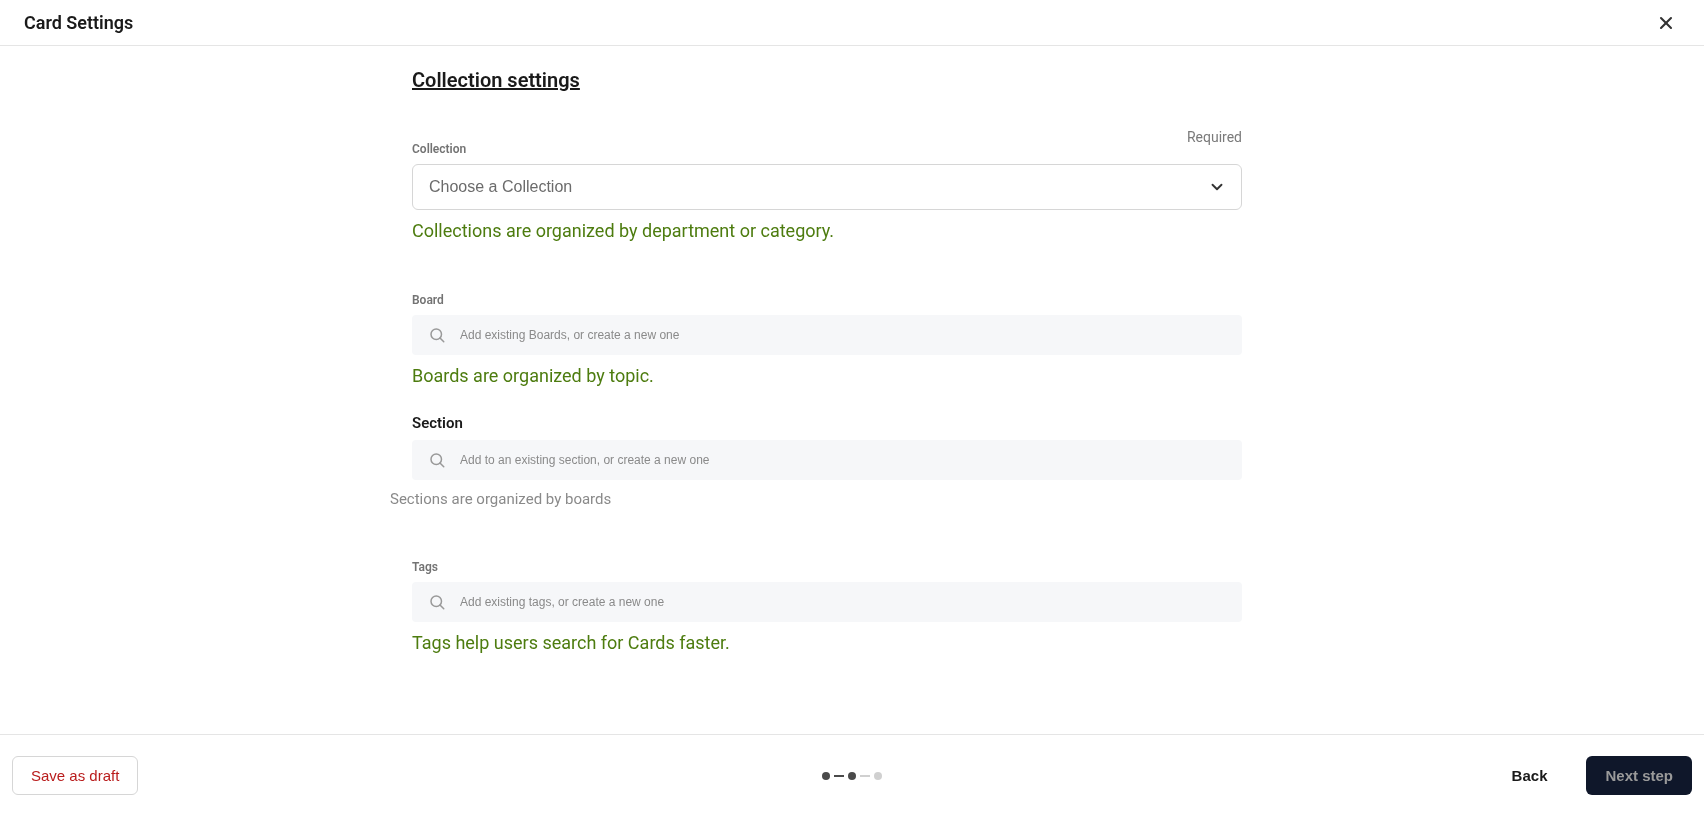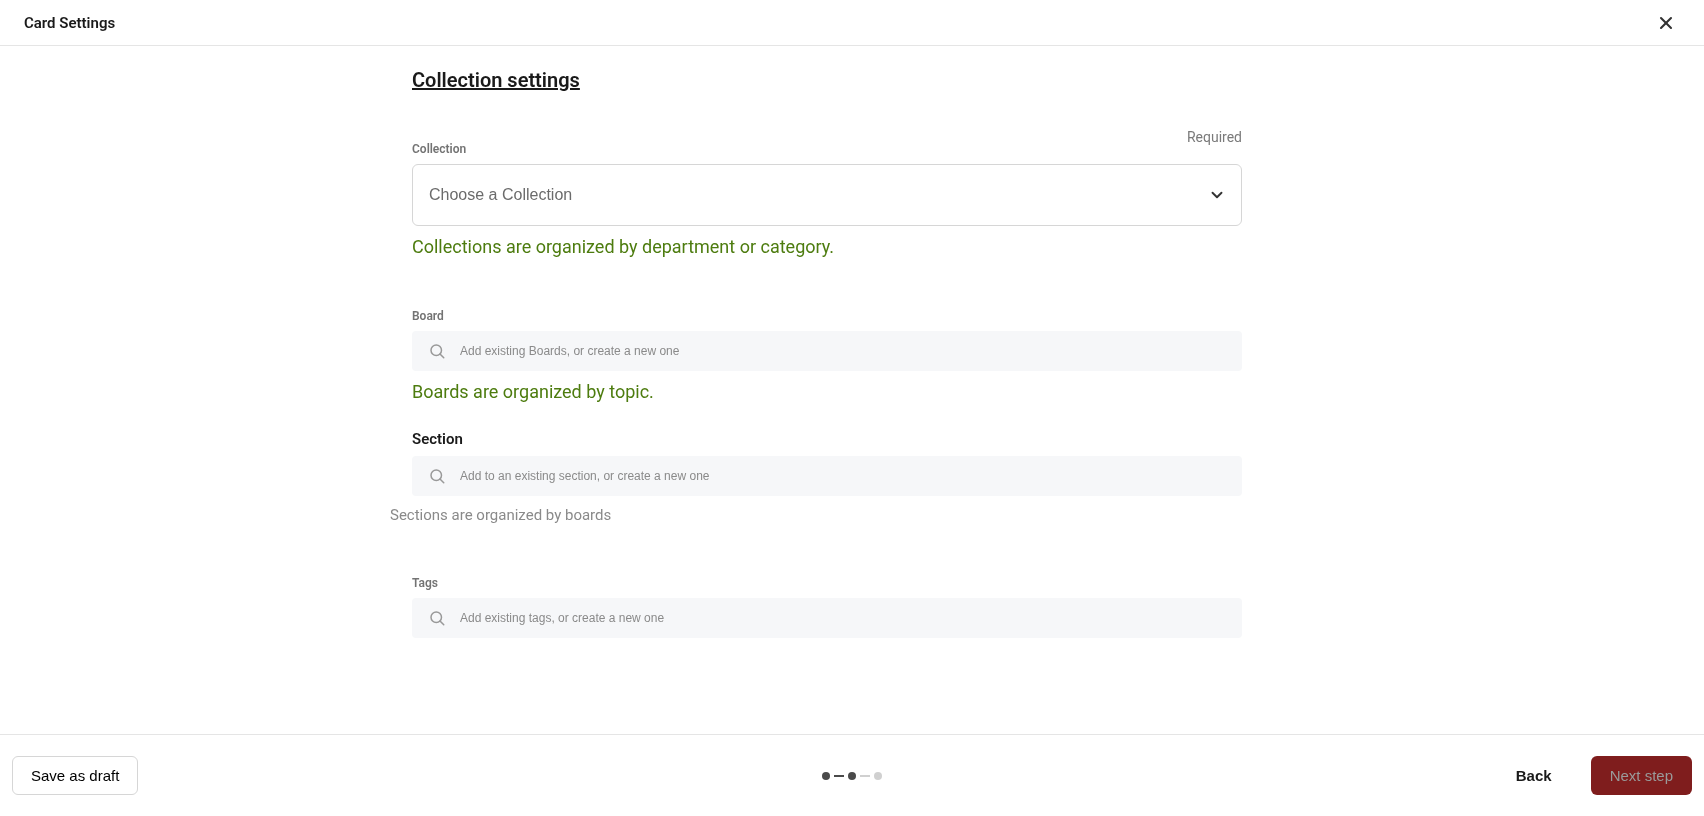--- a/index.html
+++ b/index.html
@@ -21,21 +21,21 @@
     .header {
       height: 46px;
       border-bottom: 1px solid #e5e5e5;
       display: flex;
       align-items: center;
       justify-content: space-between;
       padding: 0 24px;
     }
     
     .header-title {
-      font-size: 15px;
+      font-size: 18px;
       font-weight: 600;
       color: #1a1a1a;
     }
     
     .close-btn {
       background: none;
       border: none;
       cursor: pointer;
       padding: 4px;
       display: flex;
@@ -98,21 +98,21 @@
       color: #7a7a7a;
     }
     
     .select-wrapper {
       position: relative;
       width: 100%;
     }
     
     .select-input {
       width: 100%;
-      height: 62px;
+      height: 46px;
       border: 1px solid #d6d6d6;
       border-radius: 6px;
       padding: 0 44px 0 16px;
       font-size: 16px;
       color: #6b6b6b;
       background: #ffffff;
       cursor: pointer;
       text-align: left;
       display: flex;
       align-items: center;
@@ -212,32 +212,33 @@
       font-weight: 500;
       border-radius: 6px;
       cursor: pointer;
       border: 1px solid transparent;
       background: transparent;
     }
     
     .btn-outline {
       border: 1px solid #d6d6d6;
       background: #ffffff;
-      color: #000000;
+      color: #b91c1c;
     }
     
     .btn-text {
       color: #1a1a1a;
       font-weight: 600;
     }
     
     .btn-disabled {
-      background: #7f1d1d;
+      background: #0f172a;
       color: #9a9a9a;
       cursor: not-allowed;
+      font-weight: bold;
     }
     
     .step-dot {
       width: 8px;
       height: 8px;
       border-radius: 50%;
       background: #d0d0d0;
     }
     
     .step-dot.active {
@@ -327,20 +328,21 @@
       <div class="label-row">
         <label class="field-label">Tags</label>
       </div>
       <div class="search-input-wrapper">
         <svg class="search-icon" viewBox="0 0 24 24" fill="none" stroke="currentColor" stroke-width="2" stroke-linecap="round">
           <circle cx="11" cy="11" r="7"></circle>
           <line x1="21" y1="21" x2="16" y2="16"></line>
         </svg>
         <input type="text" class="search-input" placeholder="Add existing tags, or create a new one" style="">
       </div>
+      <p class="helper-text">Tags help users search for Cards faster.</p>
     </div>
   </div>
 </div>
 
 <div class="footer">
   <div class="footer-left">
     <button class="btn btn-outline">Save as draft</button>
   </div>
 
   <div class="footer-center">

